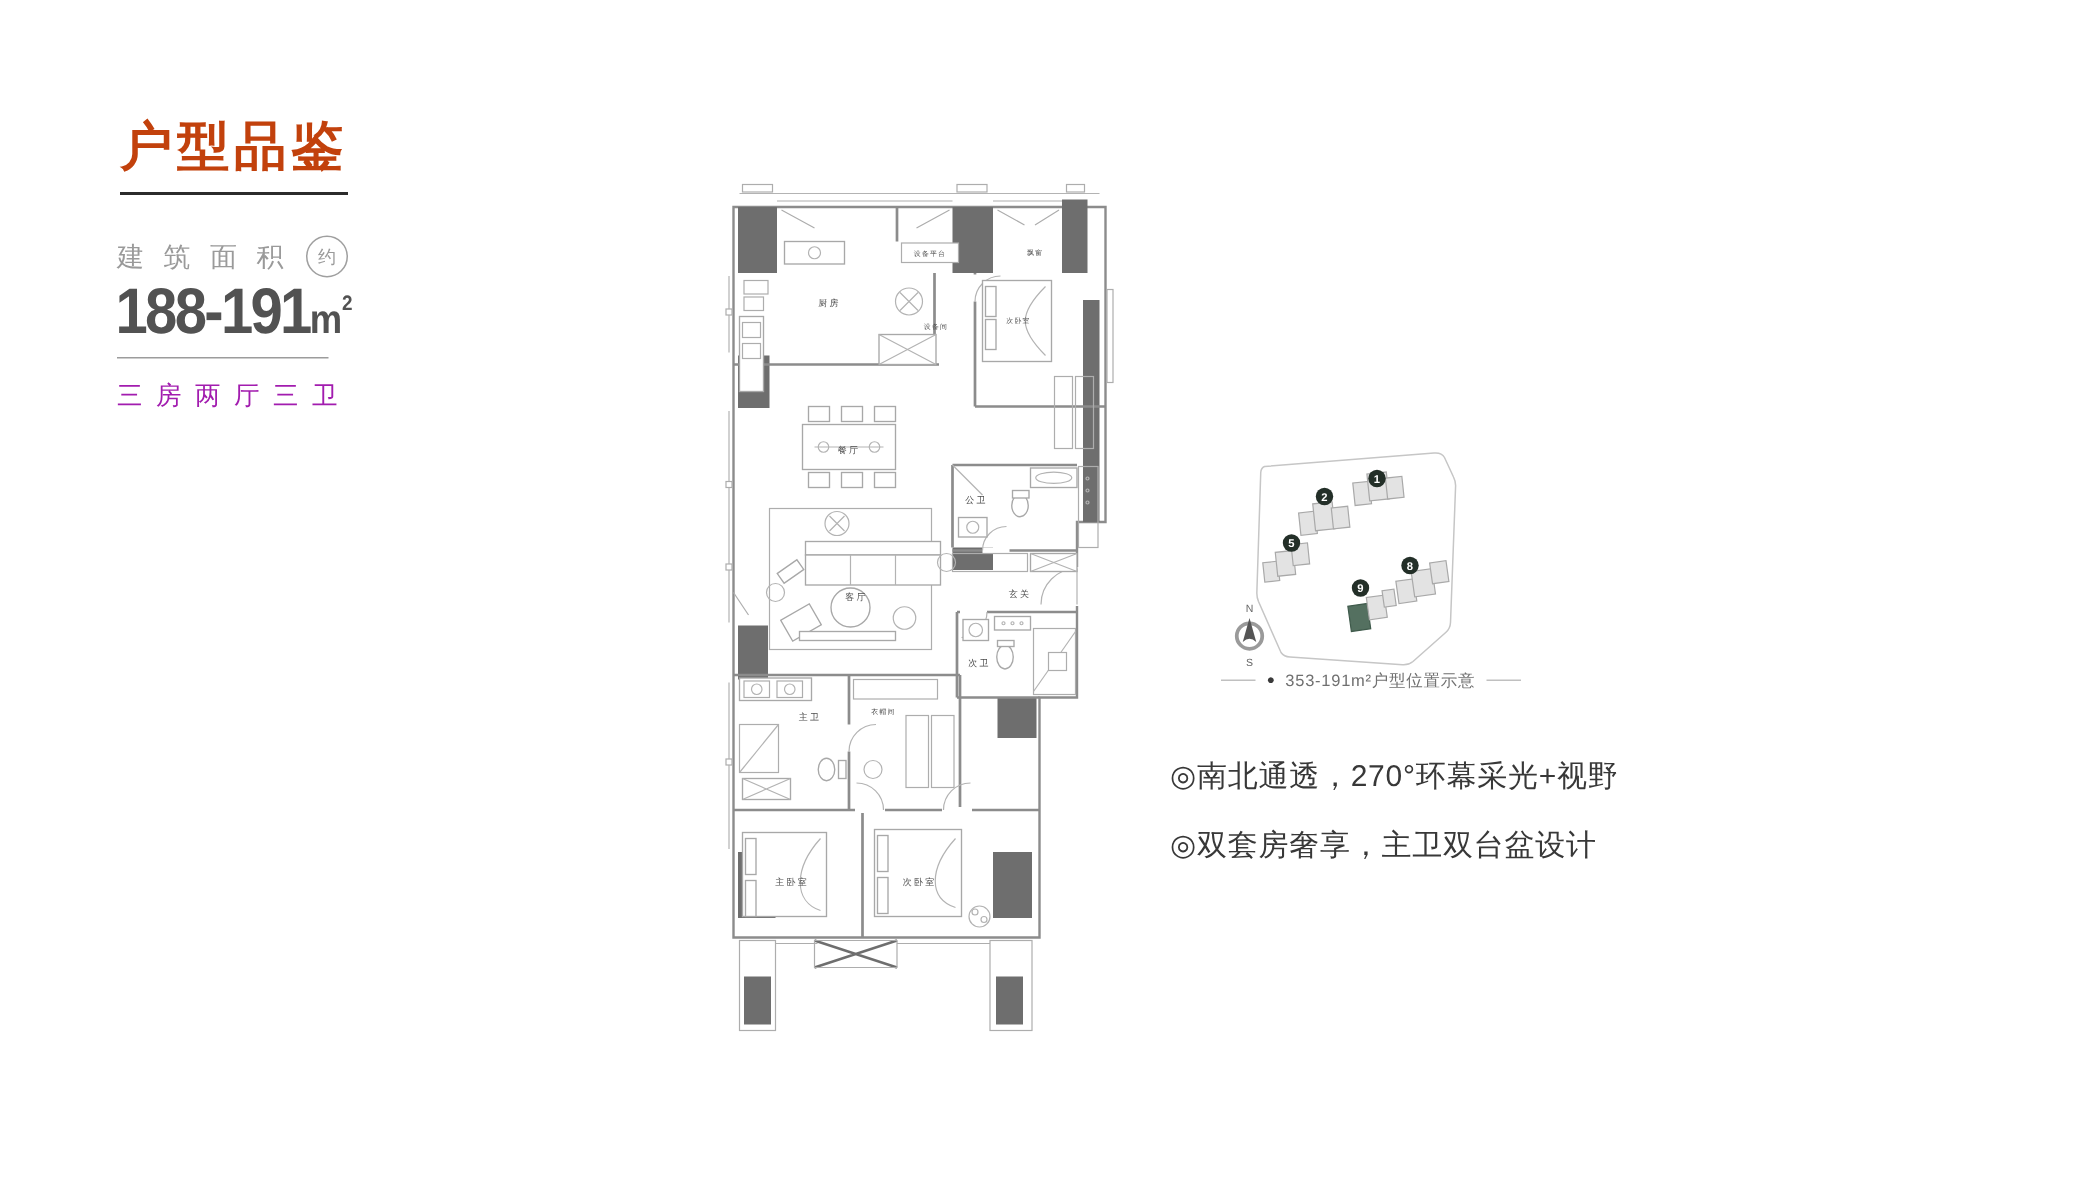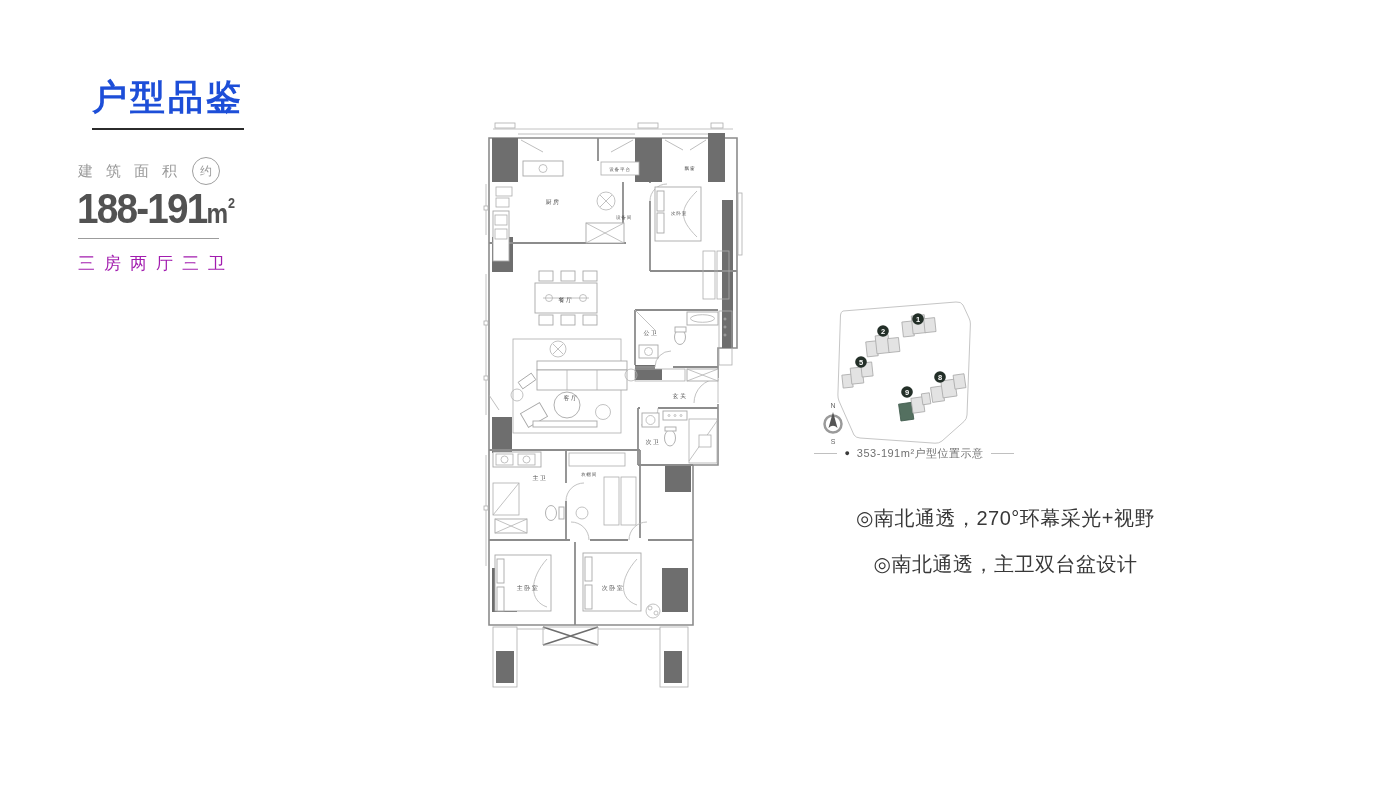--- a/index.html
+++ b/index.html
@@ -1,42 +1,42 @@
 <!DOCTYPE html>
 <html><head>
 <meta charset="utf-8">
 <style>
   html,body{margin:0;padding:0;background:#fff;}
   body{font-family:"Liberation Sans","DejaVu Sans",sans-serif;}
   #canvas{position:relative;width:1400px;height:788px;background:#ffffff;overflow:hidden;}
 
   
-  .title{position:absolute;left:92px;top:74px;font-size:35px;font-weight:700;color:#1d4ed8;
+  .title{position:absolute;left:80px;top:74px;font-size:35px;font-weight:700;color:#c2410c;
          letter-spacing:3px;border-bottom:2px solid #2b2b2b;padding-bottom:7px;text-align:right;}
   .area-row{position:absolute;left:78px;top:157px;display:flex;align-items:center;}
-  .area-label{font-size:15px;color:#9a9a9a;letter-spacing:13px;}
+  .area-label{font-size:18px;color:#9a9a9a;letter-spacing:13px;}
   .approx-circle{width:26px;height:26px;border:1px solid #9f9f9f;border-radius:50%;
          display:flex;align-items:center;justify-content:center;font-size:12px;color:#9a9a9a;margin-left:2px;}
   .area-value{position:absolute;left:77px;top:184px;font-size:43px;font-weight:700;color:#525252;
          letter-spacing:-2px;transform:scaleX(.9);transform-origin:left top;white-space:nowrap;}
   .area-unit{font-size:27px;letter-spacing:0;}
   .area-sup{font-size:14px;vertical-align:super;letter-spacing:0;}
   .divider{position:absolute;left:78px;top:238px;width:141px;height:1px;background:#9c9c9c;}
   .layout-text{position:absolute;left:78px;top:252px;font-size:17px;color:#a21caf;letter-spacing:9px;}
 
   
   .floorplan{position:absolute;left:483px;top:121px;}
   .siteplan{position:absolute;left:818px;top:298px;}
   .site-caption{position:absolute;left:814px;top:446px;width:200px;display:flex;align-items:center;justify-content:center;gap:7px;}
   .cap-line{width:28px;height:1px;background:#c0c0c0;}
   .cap-marker{font-size:9px;color:#3a3a3a;line-height:1;}
   .cap-text{font-size:11px;color:#707070;letter-spacing:.5px;white-space:nowrap;}
 
   
-  .features{position:absolute;left:856px;top:505px;text-align:center;}
+  .features{position:absolute;left:780px;top:505px;}
   .feature-item{font-size:20px;color:#383838;letter-spacing:.5px;margin-bottom:19px;line-height:27px;}
 
   
   .wall{stroke:#8c8c8c;stroke-width:1.8;fill:none;}
   .wallo{stroke:#8c8c8c;stroke-width:1.6;fill:#fff;}
   .win{stroke:#adadad;stroke-width:.8;fill:none;}
   .winf{stroke:#adadad;stroke-width:.8;fill:#fff;}
   .furn{stroke:#a8a8a8;stroke-width:.9;fill:#fff;}
   .thin{stroke:#b3b3b3;stroke-width:.8;fill:none;}
   .col{fill:#6e6e6e;}
@@ -330,16 +330,16 @@
 
   <div class="site-caption">
     <span class="cap-line"></span>
     <span class="cap-marker">●</span>
     <span class="cap-text">353-191m²户型位置示意</span>
     <span class="cap-line"></span>
   </div>
 
   <div class="features">
     <div class="feature-item">◎南北通透，270°环幕采光+视野</div>
-    <div class="feature-item">◎南北通透，主卫双台盆设计</div>
+    <div class="feature-item">◎双套房奢享，主卫双台盆设计</div>
   </div>
 
 </div>
 
 </body></html>

